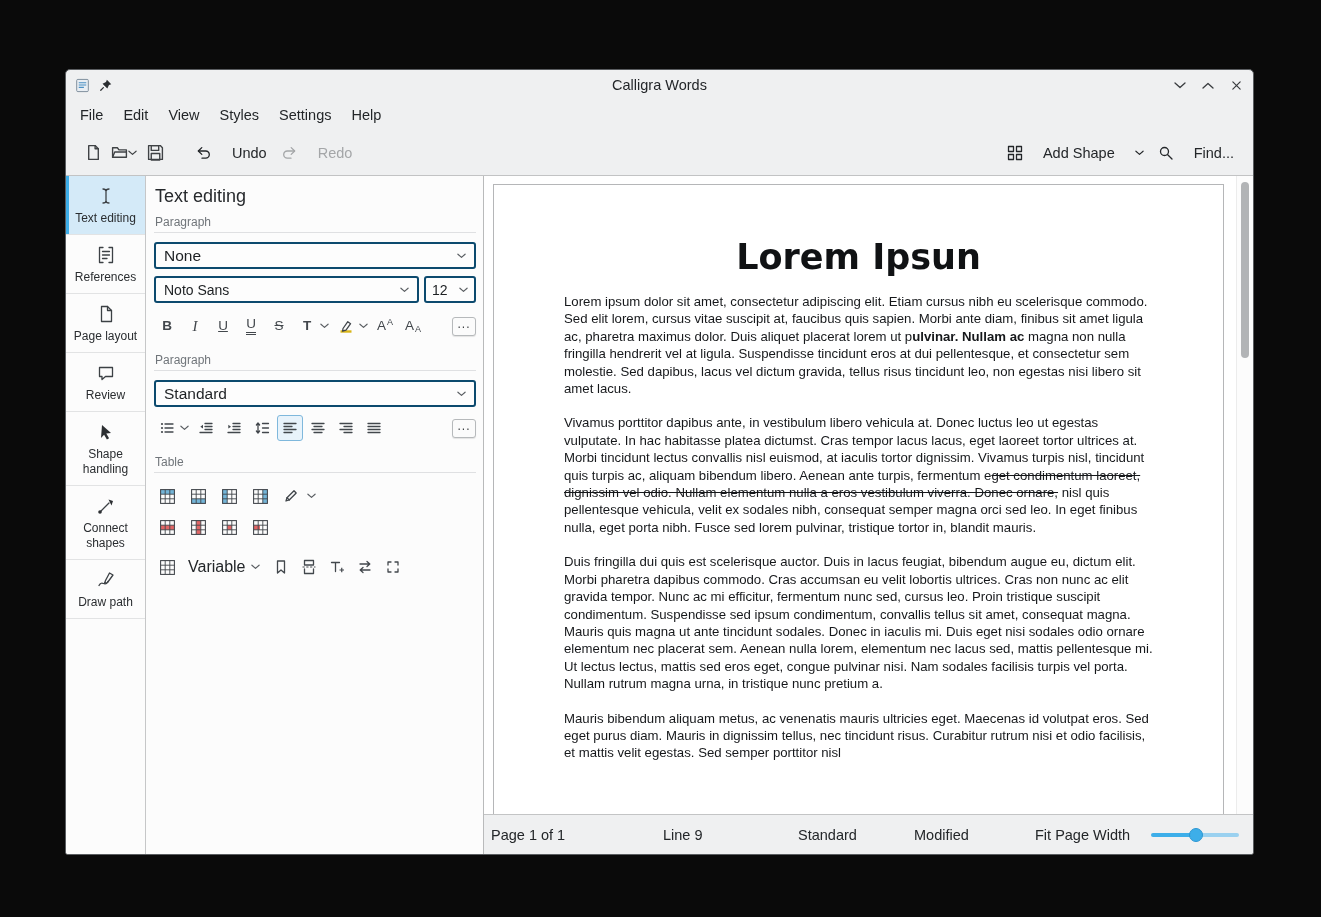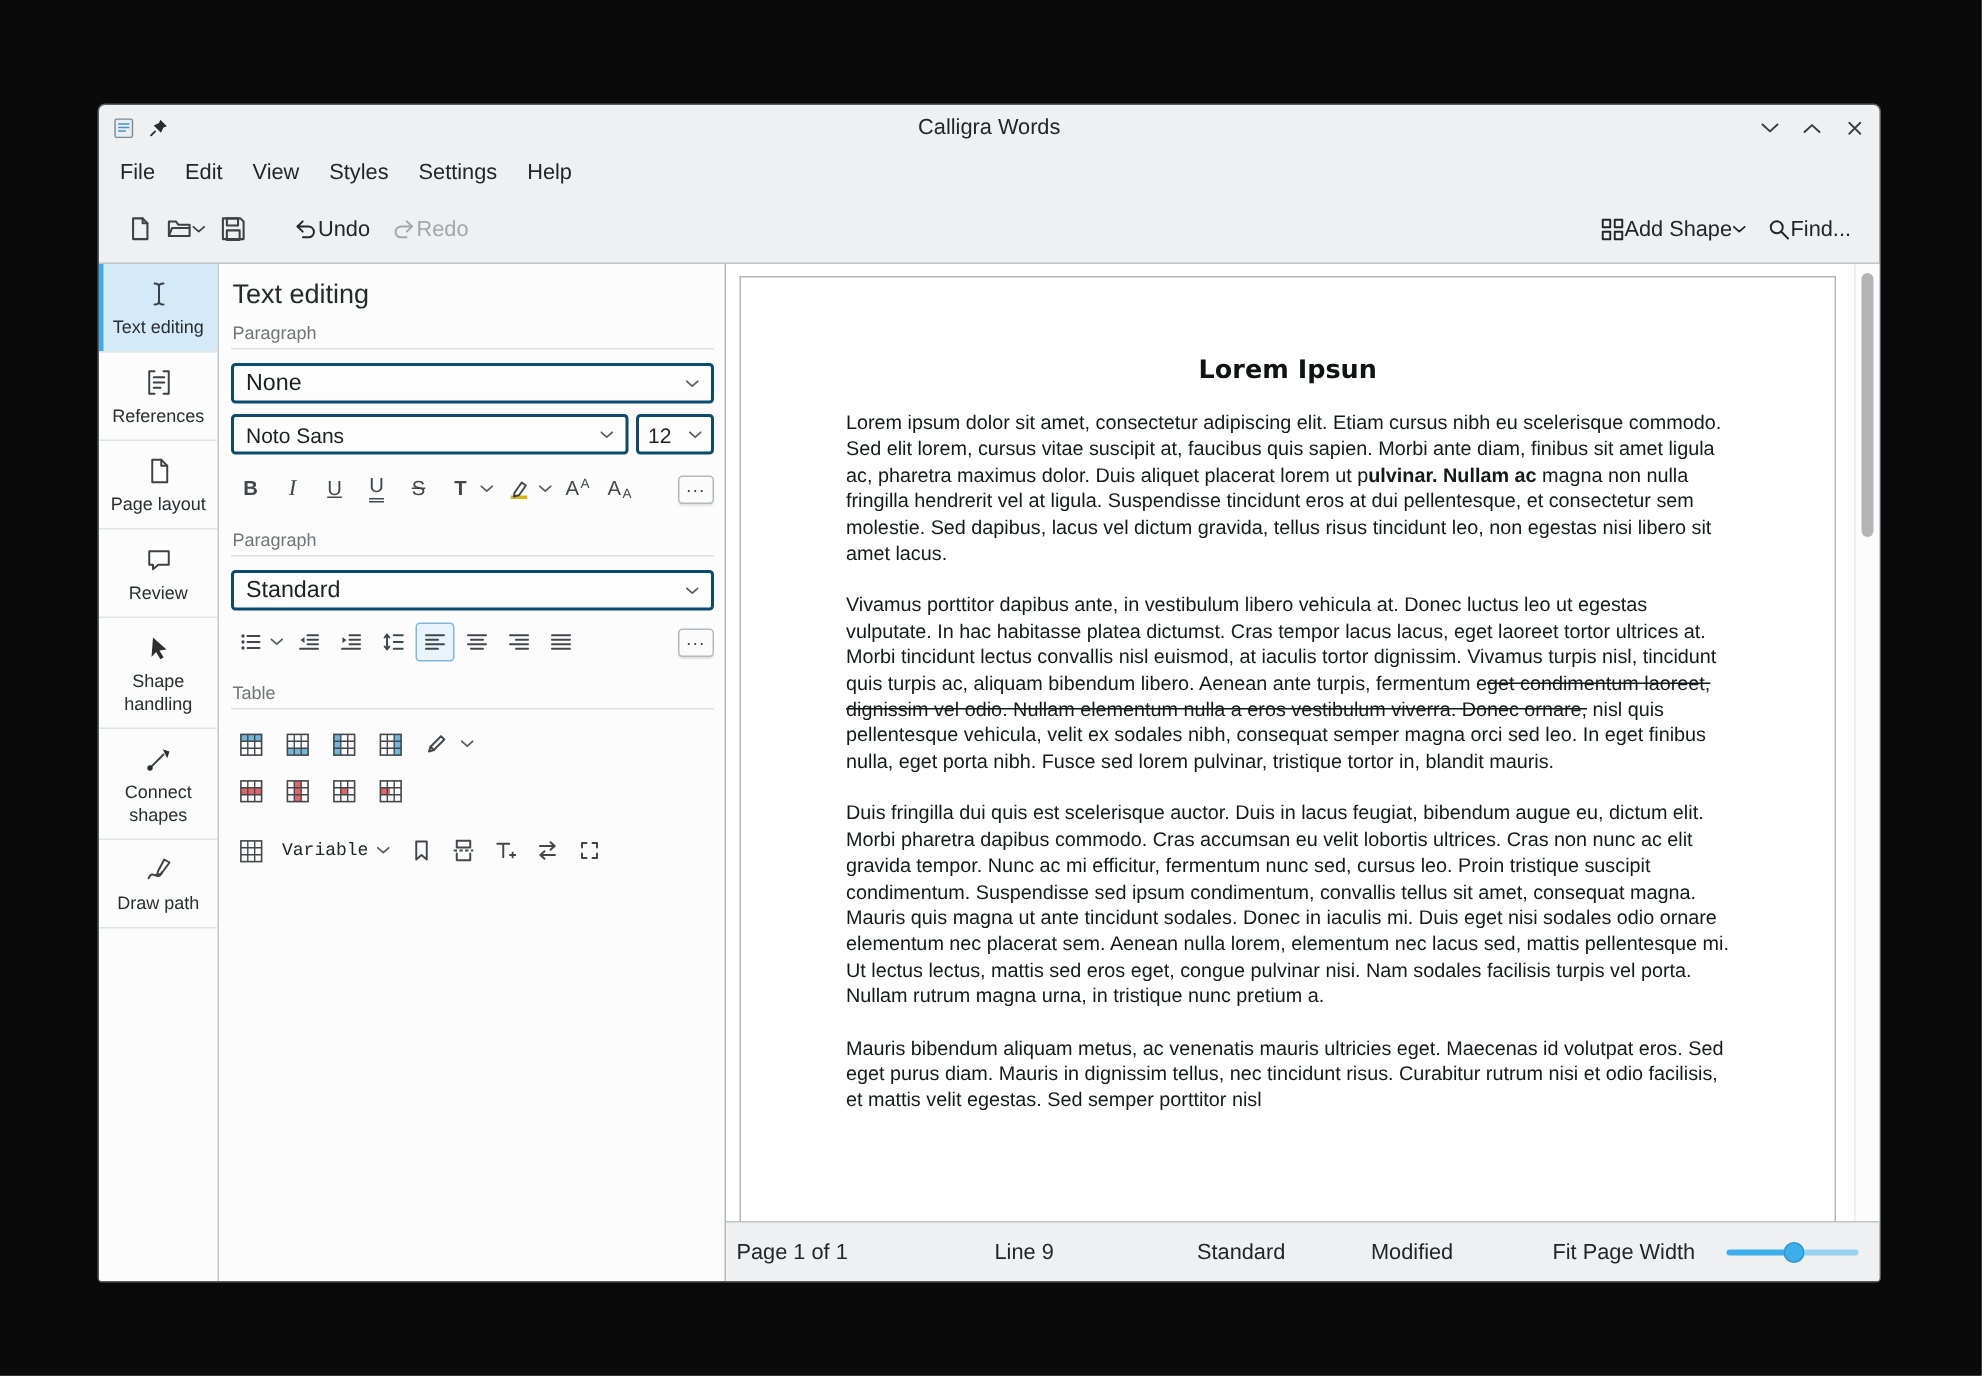--- a/index.html
+++ b/index.html
@@ -17,21 +17,21 @@
   .tb-buttons{position:absolute;right:10px;top:0;bottom:0;display:flex;align-items:center;gap:14px;color:#3a3d40;}
   .tb-buttons .wbtn{width:14px;height:14px;display:flex;align-items:center;justify-content:center;}
 
   
   .menubar{height:30px;display:flex;align-items:center;gap:20px;padding-left:14px;font-size:14.5px;flex:0 0 auto;}
   .menu-item{cursor:default;}
 
   
   .toolbar{height:46px;display:flex;align-items:center;padding:0 12px;border-bottom:1px solid #c2c3c4;flex:0 0 auto;color:#3f4245;}
   .tool-btn{height:30px;min-width:30px;display:flex;align-items:center;justify-content:center;border-radius:3px;padding:0 3px;}
-  .tool-btn.labeled{gap:0;padding:0 7px;font-size:14.5px;color:#232629;}
+  .tool-btn.labeled{gap:20px;padding:0 7px;font-size:14.5px;color:#232629;}
   .tool-btn.labeled .tool-label{white-space:nowrap;}
   .tool-btn.disabled{color:#a4a6a8;}
   .tool-gap{width:18px;}
   .spacer{flex:1;}
   .chev{display:flex;align-items:center;}
 
   
   .main{flex:1;display:flex;min-height:0;}
 
   
@@ -67,28 +67,28 @@
   .st-underline .glyph{text-decoration:underline;}
   .st-double-underline .glyph{border-bottom:3px double currentColor;padding-bottom:1px;}
   .st-strike .glyph{text-decoration:line-through;}
   .st-text-color .glyph{font-weight:bold;}
   .st-superscript .mark,.st-subscript .mark{font-size:9px;display:inline-block;margin-left:1px;}
   .st-superscript .mark{transform:translateY(-4px);}
   .st-subscript .mark{transform:translateY(3px);}
   .st-more{width:24px;height:19px;border:1px solid #b6b9bb;background:#fbfbfb;box-shadow:0 1px 1px rgba(0,0,0,.10);
            margin-left:auto;color:#3a3d40;}
   .st-more .glyph{font-size:12px;letter-spacing:1px;transform:translateY(-2px);}
-  .tbtn.texty{width:auto;padding:0 6px;gap:5px;font-size:12px;color:#232629;font-family:Liberation Mono, monospace;}
+  .tbtn.texty{width:auto;padding:0 6px;gap:5px;font-size:16px;color:#232629;}
 
   
   .docarea{flex:1;display:flex;flex-direction:column;min-width:0;position:relative;}
   .canvas{flex:1;background:#ffffff;position:relative;overflow:hidden;}
   .page{position:absolute;left:9px;top:8px;width:731px;height:1400px;background:#ffffff;
         border:1px solid #b5b6b8;padding:52px 70px 0 70px;}
-  .doc-title{font-size:17px;font-weight:bold;text-align:center;margin:0 0 16px;color:#101214;
+  .doc-title{font-size:35px;font-weight:bold;text-align:center;margin:0 0 16px;color:#101214;
              font-family:"DejaVu Sans","Liberation Sans",sans-serif;}
   .para{font-size:13.2px;line-height:17.4px;margin:0 0 17px;color:#16181b;}
   .run-bold{font-weight:bold;}
   .run-strike{text-decoration:line-through;}
 
   
   .scrollbar{position:absolute;right:0;top:0;bottom:40px;width:17px;background:#fcfcfc;border-left:1px solid #ececec;}
   .scroll-thumb{position:absolute;left:4px;width:8px;top:6px;height:176px;background:#b2b4b6;border-radius:4px;}
 
   

